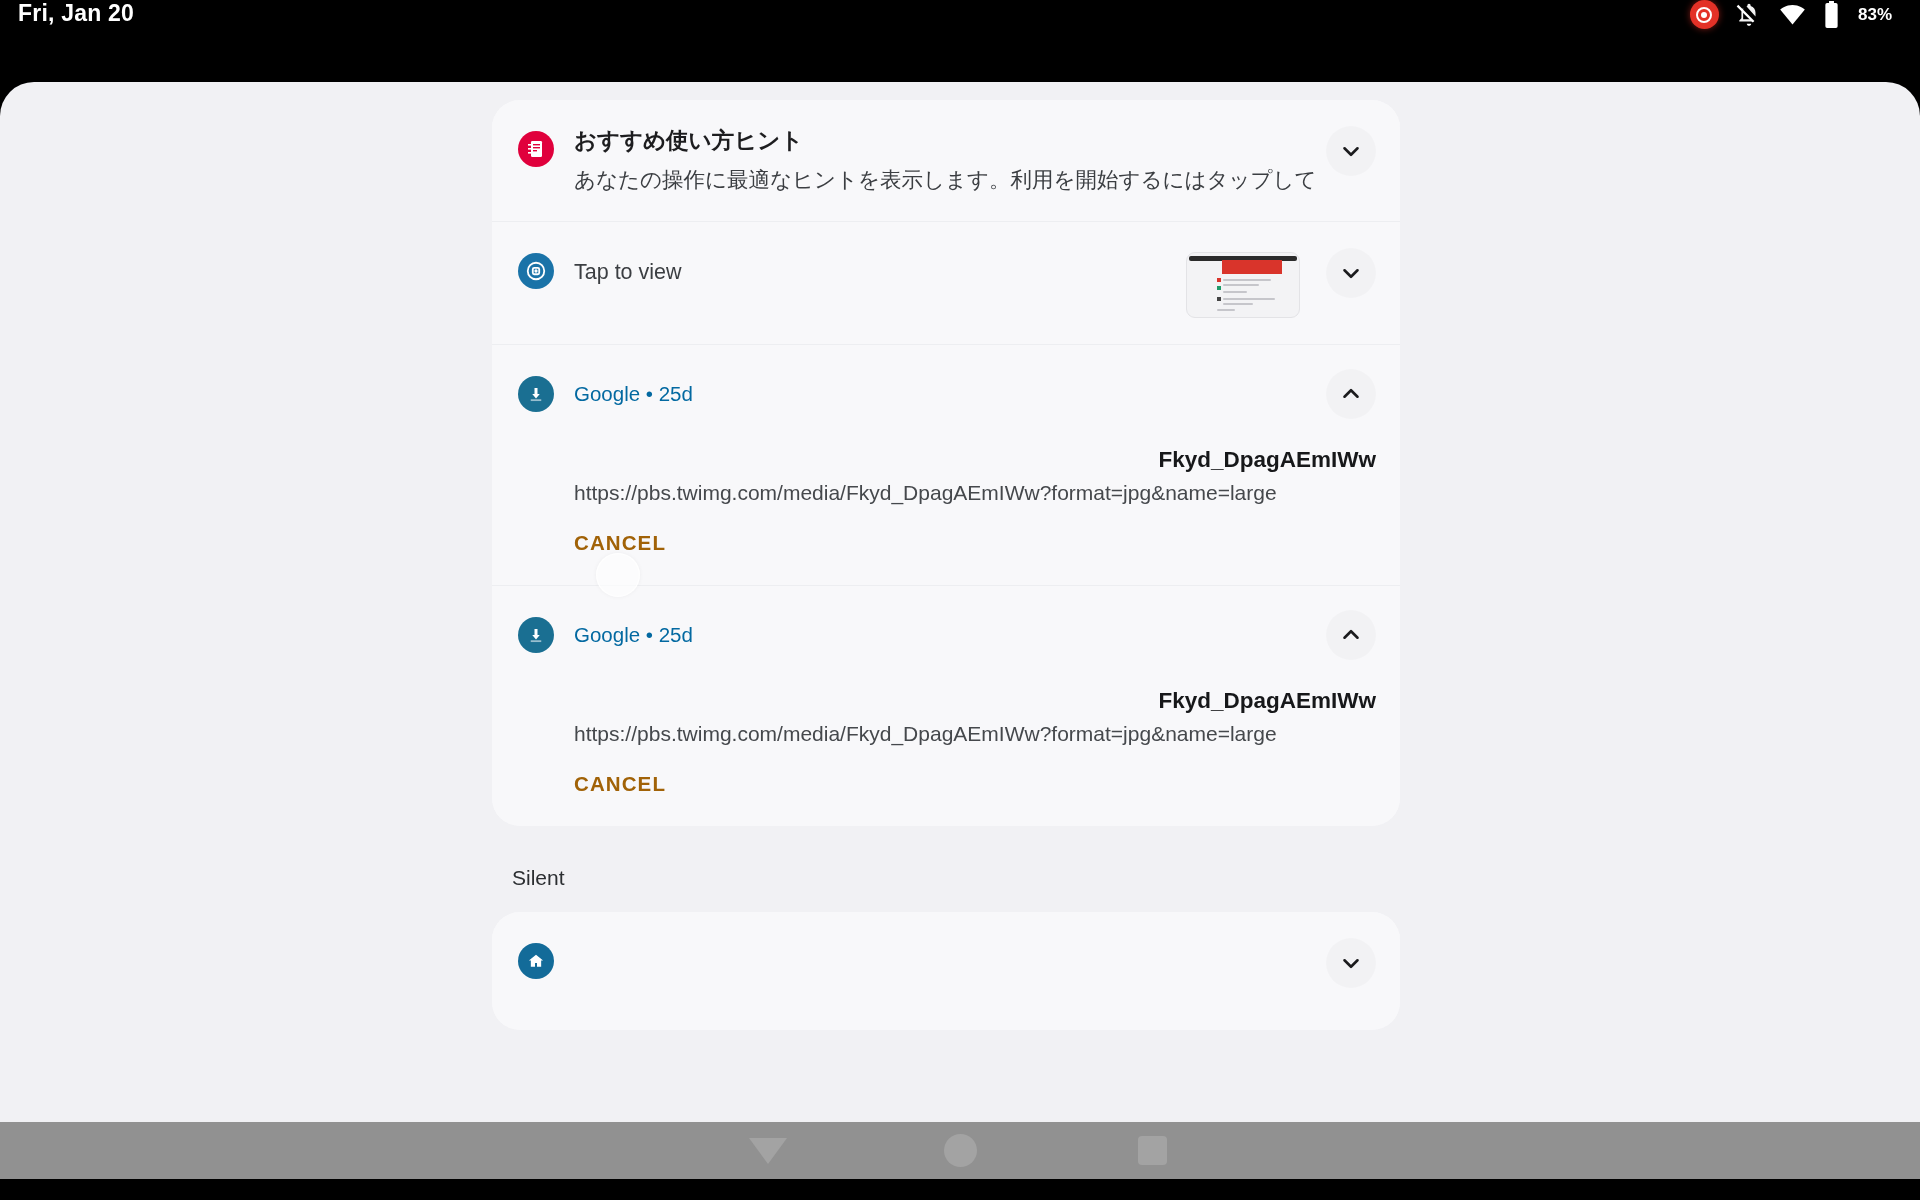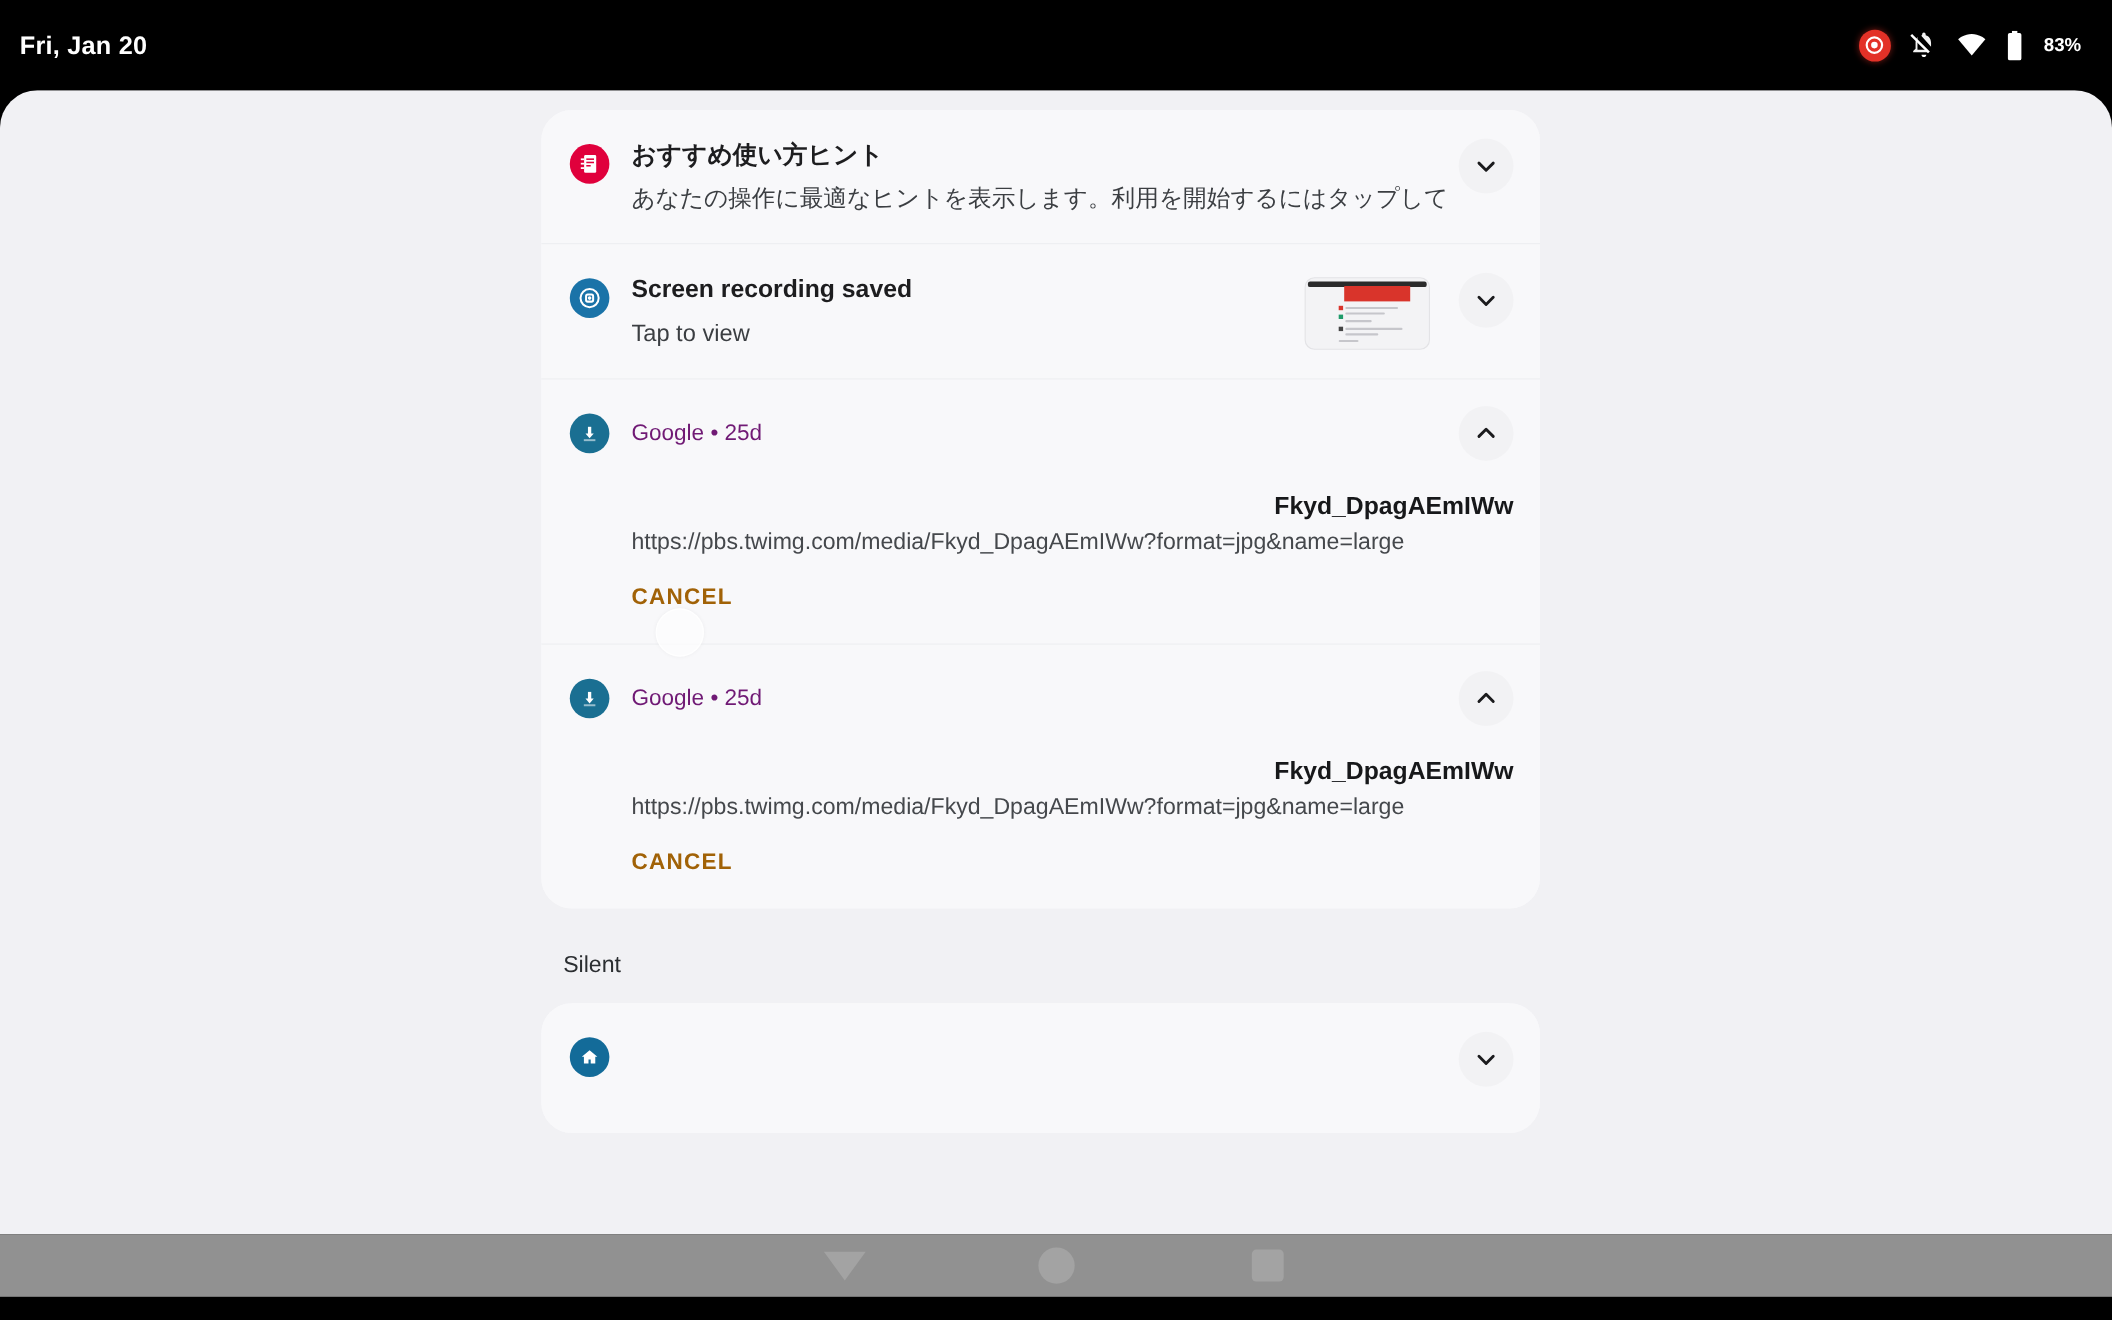--- a/index.html
+++ b/index.html
@@ -20,21 +20,21 @@
   }
 
   
   .status-bar {
     position: absolute;
     top: 0; left: 0;
     width: 1920px;
     height: 82px;
     background: #000000;
     display: flex;
-    align-items: center;
+    align-items: flex-start;
     justify-content: space-between;
     padding: 0 28px 0 14px;
     z-index: 30;
   }
   .status-clock {
     color: #ffffff;
     font-size: 23px;
     font-weight: bold;
     letter-spacing: 0.2px;
     padding-left: 4px;
@@ -175,21 +175,21 @@
   .expanded { padding: 24px 24px 0 26px; }
   .exp-head {
     display: flex;
     align-items: center;
   }
   .exp-head .nicon { margin-top: 0; }
   .exp-app {
     flex: 1 1 auto;
     padding-left: 20px;
     font-size: 20.5px;
-    color: #701a75;
+    color: #0369a1;
   }
   .exp-title {
     font-size: 22.5px;
     font-weight: bold;
     color: #17181a;
     margin: 28px 0 0 0;
     padding-left: 56px;
     text-align: right;
   }
   .exp-url {
@@ -348,21 +348,20 @@
         <div class="notif">
           <div class="row">
             <div class="nicon" style="background:#1a73a8;">
               <svg width="22" height="22" viewBox="0 0 24 24">
                 <circle cx="12" cy="12" r="9" fill="none" stroke="#ffffff" stroke-width="2"></circle>
                 <rect x="8.5" y="8.5" width="7" height="7" rx="1.6" fill="none" stroke="#ffffff" stroke-width="2"></rect>
                 <circle cx="12" cy="12" r="1.8" fill="#ffffff"></circle>
               </svg>
             </div>
             <div class="ntext">
-              <div class="ntitle">Screen recording saved</div>
               <div class="nbody">Tap to view</div>
             </div>
             <div class="thumb">
               <div class="tbar"></div>
               <div class="tred"></div>
               <div class="tline" style="left:36px; top:26px; width:48px;"></div>
               <div class="tline" style="left:36px; top:31px; width:36px;"></div>
               <div class="tsq" style="left:30px; top:25px; background:#d9342b;"></div>
               <div class="tsq" style="left:30px; top:33px; background:#1f9b6a;"></div>
               <div class="tline" style="left:36px; top:38px; width:24px;"></div>

